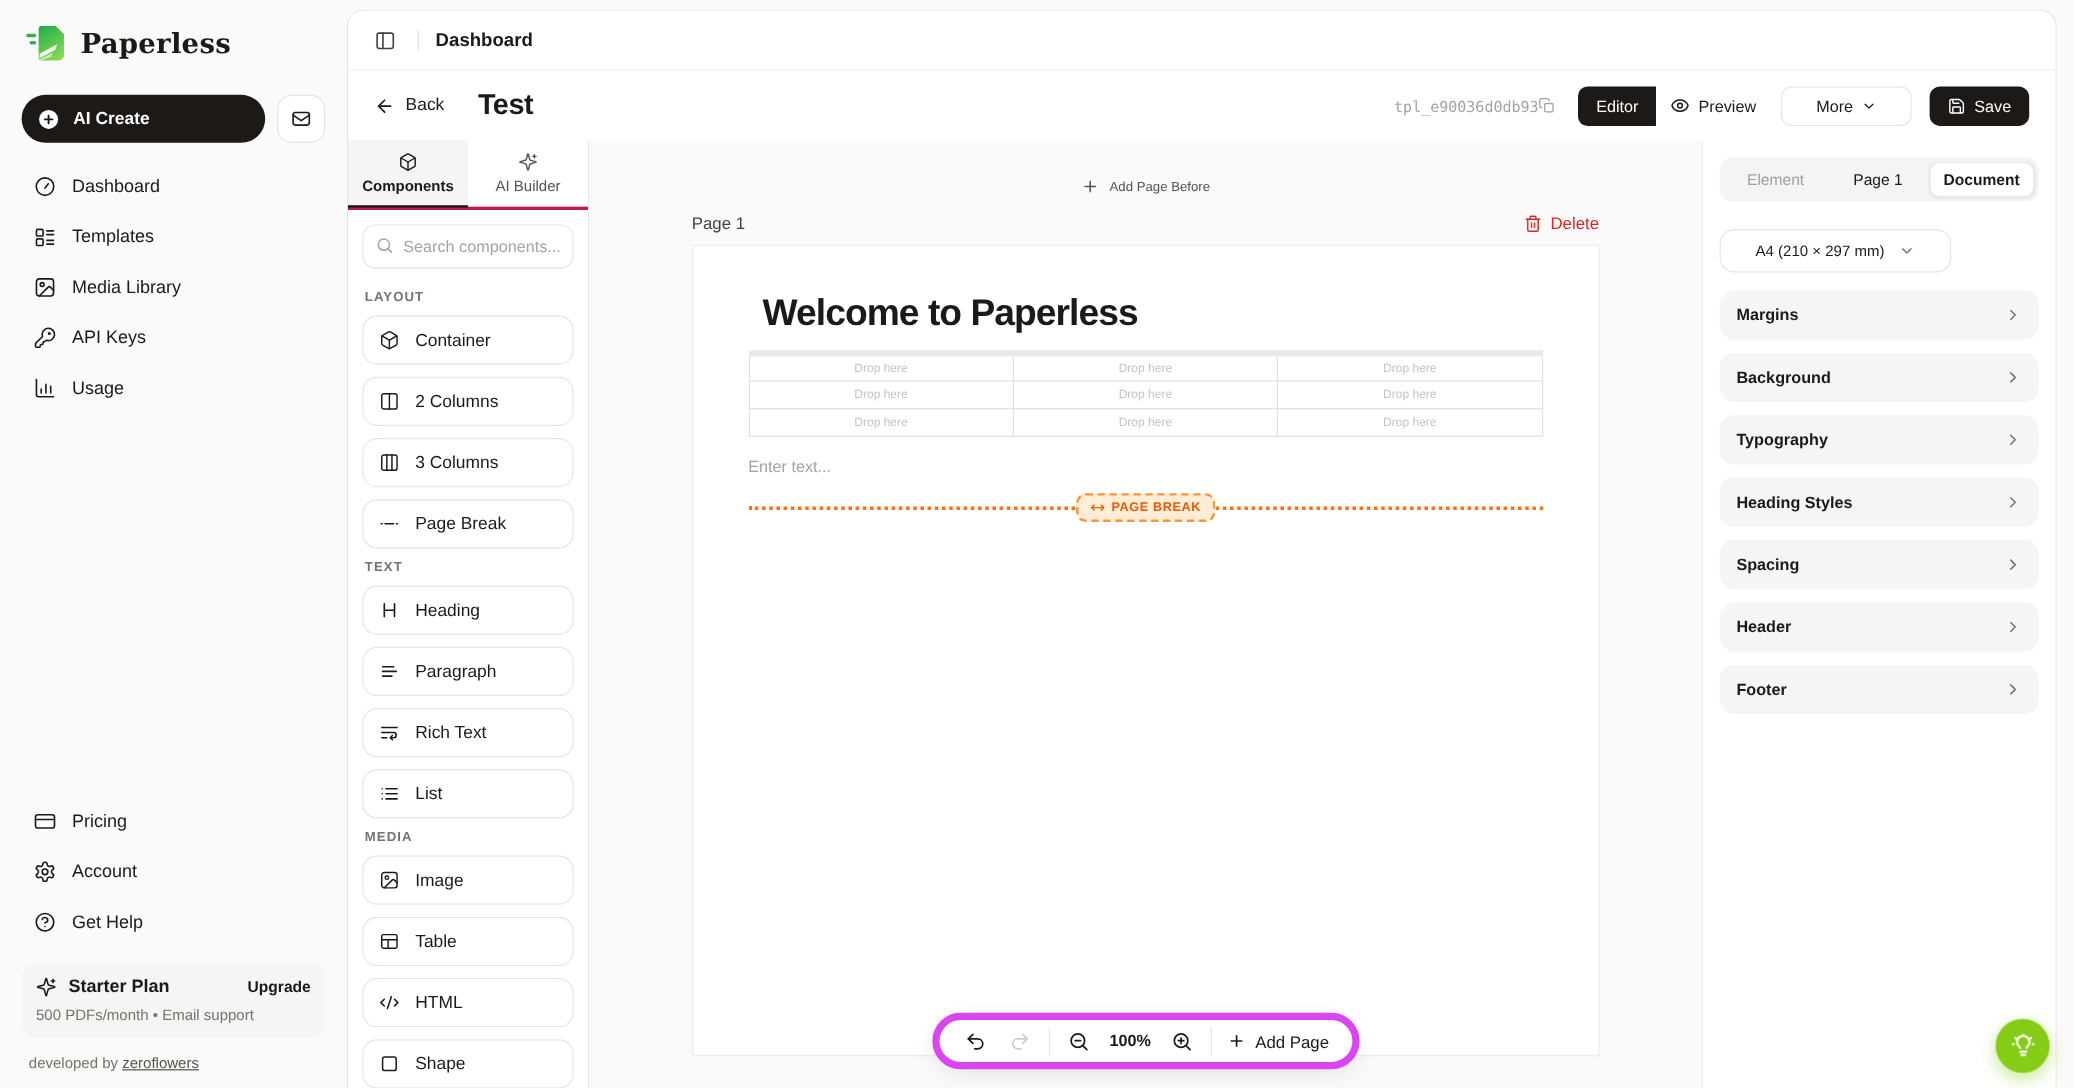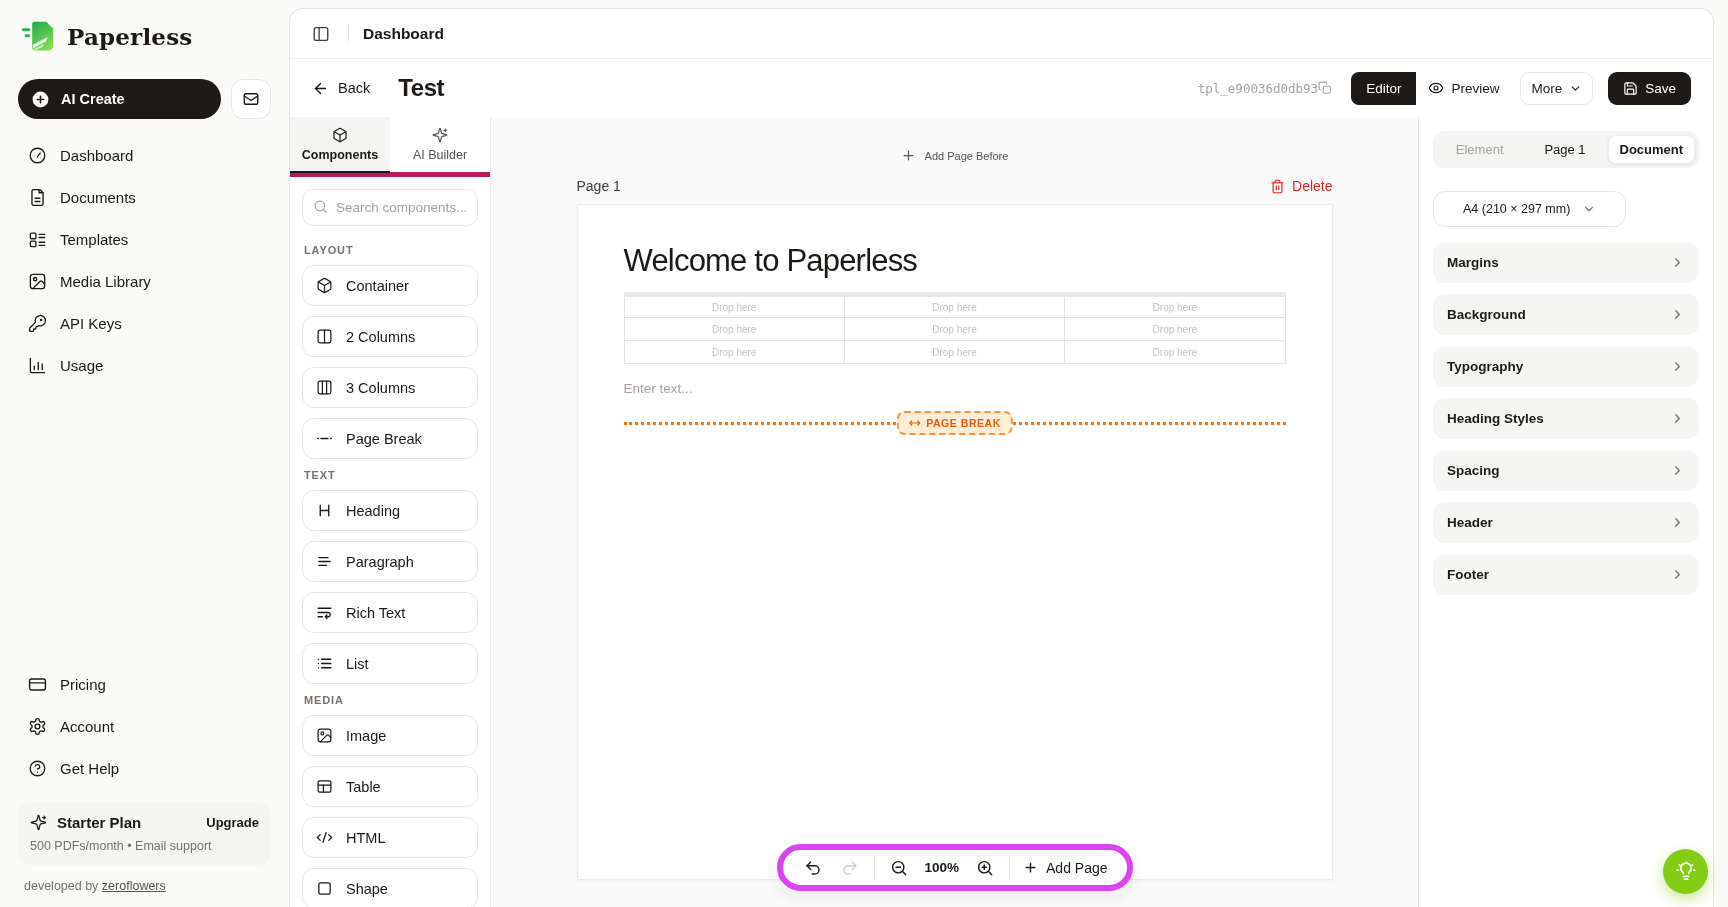--- a/index.html
+++ b/index.html
@@ -50,27 +50,27 @@
   .back-btn { display: flex; align-items: center; gap: 9px; font-size: 14.5px; font-weight: 500;
     background: none; border: none; font-family: inherit; color: #1c1917; cursor: pointer; }
   .doc-name { font-size: 24px; font-weight: 800; letter-spacing: -.4px; margin-left: 28px; }
   .eh-right { margin-left: auto; display: flex; align-items: center; gap: 9px; }
   .tpl-id { font-family: "DejaVu Sans Mono", monospace; font-size: 12.5px; color: #a8a29e;
     display: flex; align-items: center; gap: 0; margin-right: 10px; }
   .btn { font-family: inherit; font-size: 13.5px; border-radius: 9px; display: flex; align-items: center;
     gap: 7px; cursor: pointer; }
   .btn-dark { background: var(--dark, #1c1917); color: #fff; border: none; padding: 9px 15px; font-weight: 500; }
   .btn-ghost { background: none; border: none; padding: 9px 12px; color: #1c1917; font-weight: 500; }
-  .btn-outline { background: #fff; border: 1px solid #e7e5e4; padding: 8px 10px; color: #1c1917; font-weight: 500; }
+  .btn-outline { background: #fff; border: 1px solid #e7e5e4; padding: 8px 28px; color: #1c1917; font-weight: 500; }
 
   .workspace { flex: 1; display: flex; min-height: 0; }
 
   
   .components-panel { width: 201px; flex: none; border-right: 1px solid #e9e7e5; display: flex; flex-direction: column; min-height: 0; }
-  .cp-tabs { display: flex; border-bottom: 5px solid #be185d; flex: none; }
+  .cp-tabs { display: flex; border-bottom: 3px solid #be185d; flex: none; }
   .cp-tab { flex: 1; height: 55px; display: flex; flex-direction: column; align-items: center; justify-content: center;
     gap: 5px; font-size: 12.5px; color: #57534e; background: #fff; border: none; font-family: inherit;
     cursor: pointer; position: relative; }
   .cp-tab.active { background: #f5f5f4; color: #1c1917; font-weight: 700; }
   .cp-tab.active::after { content: ""; position: absolute; left: 0; right: 0; bottom: -1px; height: 2px; background: #1c1917; }
   .cp-search { margin: 12px 12px 4px; position: relative; flex: none; }
   .cp-search input { width: 100%; height: 37px; border: 1px solid #e7e5e4; border-radius: 11px;
     padding: 0 10px 0 33px; font-size: 13.5px; font-family: inherit; color: #1c1917; outline: none; }
   .cp-search input::placeholder { color: #a8a29e; }
   .cp-search .mag { position: absolute; left: 11px; top: 10px; color: #a8a29e; }
@@ -83,21 +83,21 @@
   .canvas { flex: 1; background: #fafafa; position: relative; display: flex; flex-direction: column;
     align-items: center; overflow: hidden; min-width: 0; }
   .add-before { margin-top: 31px; display: flex; align-items: center; gap: 9px; color: #57534e;
     font-size: 11px; font-weight: 500; background: none; border: none; font-family: inherit; cursor: pointer; flex: none; }
   .page-head { width: 756px; display: flex; justify-content: space-between; align-items: center; margin-top: 15px; flex: none; }
   .page-label { font-size: 14px; color: #44403c; }
   .delete-btn { color: var(--danger, #dc2626); display: flex; align-items: center; gap: 7px; font-size: 14px;
     font-weight: 500; background: none; border: none; font-family: inherit; cursor: pointer; }
   .doc-page { width: 756px; background: #fff; border: 1px solid #ececea; box-shadow: 0 1px 3px rgba(0,0,0,.04);
     margin-top: 10px; margin-bottom: 27px; flex: 1; padding: 38px 46px 0; min-height: 0; }
-  .doc-heading { font-size: 31px; font-weight: 400; letter-spacing: -.8px; margin-bottom: 13px; }
+  .doc-heading { font-size: 31px; font-weight: 700; letter-spacing: -.8px; margin-bottom: 13px; margin-left: 12px; }
   .doc-table { width: 100%; border-collapse: collapse; border-top: 5px solid #e9e8e6; }
   .doc-table td { border: 1px solid #e3e1df; height: 23px; width: 33.33%; text-align: center;
     font-size: 10px; color: #c6c3c0; cursor: copy; }
   .enter-text { margin-top: 17px; font-size: 13.5px; color: #a8a29e; }
   .pb-row { margin-top: 26px; position: relative; border-top: 3px dotted var(--page-break, #f97316); }
   .pb-badge { position: absolute; left: 50%; top: -14px; transform: translateX(-50%); background: #ffedd5;
     border: 2px dashed #fb923c; color: #ea580c; border-radius: 8px; font-size: 10.5px; font-weight: 700;
     letter-spacing: .05em; padding: 4px 10px; display: flex; align-items: center; gap: 6px; cursor: pointer; }
   .canvas-toolbar { position: absolute; bottom: 16px; left: 50%; transform: translateX(-50%); background: #fff;
     border: 6px solid #d946ef; border-radius: 999px; box-shadow: 0 6px 18px rgba(0,0,0,.07);
@@ -181,30 +181,20 @@
             <svg width="19" height="19" viewBox="0 0 24 24" fill="none" stroke="currentColor" stroke-width="1.7" stroke-linecap="round" stroke-linejoin="round">
               <circle cx="12" cy="12" r="9.2"></circle>
               <path d="M12 13.5 15.5 9"></path>
             </svg>
           </span>
         <span>Dashboard</span>
       </div>
       <div class="nav-item">
         <span>
             <svg width="19" height="19" viewBox="0 0 24 24" fill="none" stroke="currentColor" stroke-width="1.7" stroke-linecap="round" stroke-linejoin="round">
-              <path d="M15 2H7a2 2 0 0 0-2 2v16a2 2 0 0 0 2 2h10a2 2 0 0 0 2-2V6Z"></path>
-              <path d="M14 2v4h5"></path>
-              <path d="M9 13h6M9 17h6"></path>
-            </svg>
-          </span>
-        <span>Documents</span>
-      </div>
-      <div class="nav-item">
-        <span>
-            <svg width="19" height="19" viewBox="0 0 24 24" fill="none" stroke="currentColor" stroke-width="1.7" stroke-linecap="round" stroke-linejoin="round">
               <rect x="3" y="4" width="7" height="7" rx="1.5"></rect>
               <path d="M14 5.5h7M14 9.5h7"></path>
               <rect x="3" y="14" width="7" height="7" rx="1.5"></rect>
               <path d="M14 15.5h7M14 19.5h7" opacity="0"></path>
               <path d="M14 15.5h7M14 19.5h7"></path>
             </svg>
           </span>
         <span>Templates</span>
       </div>
       <div class="nav-item">

